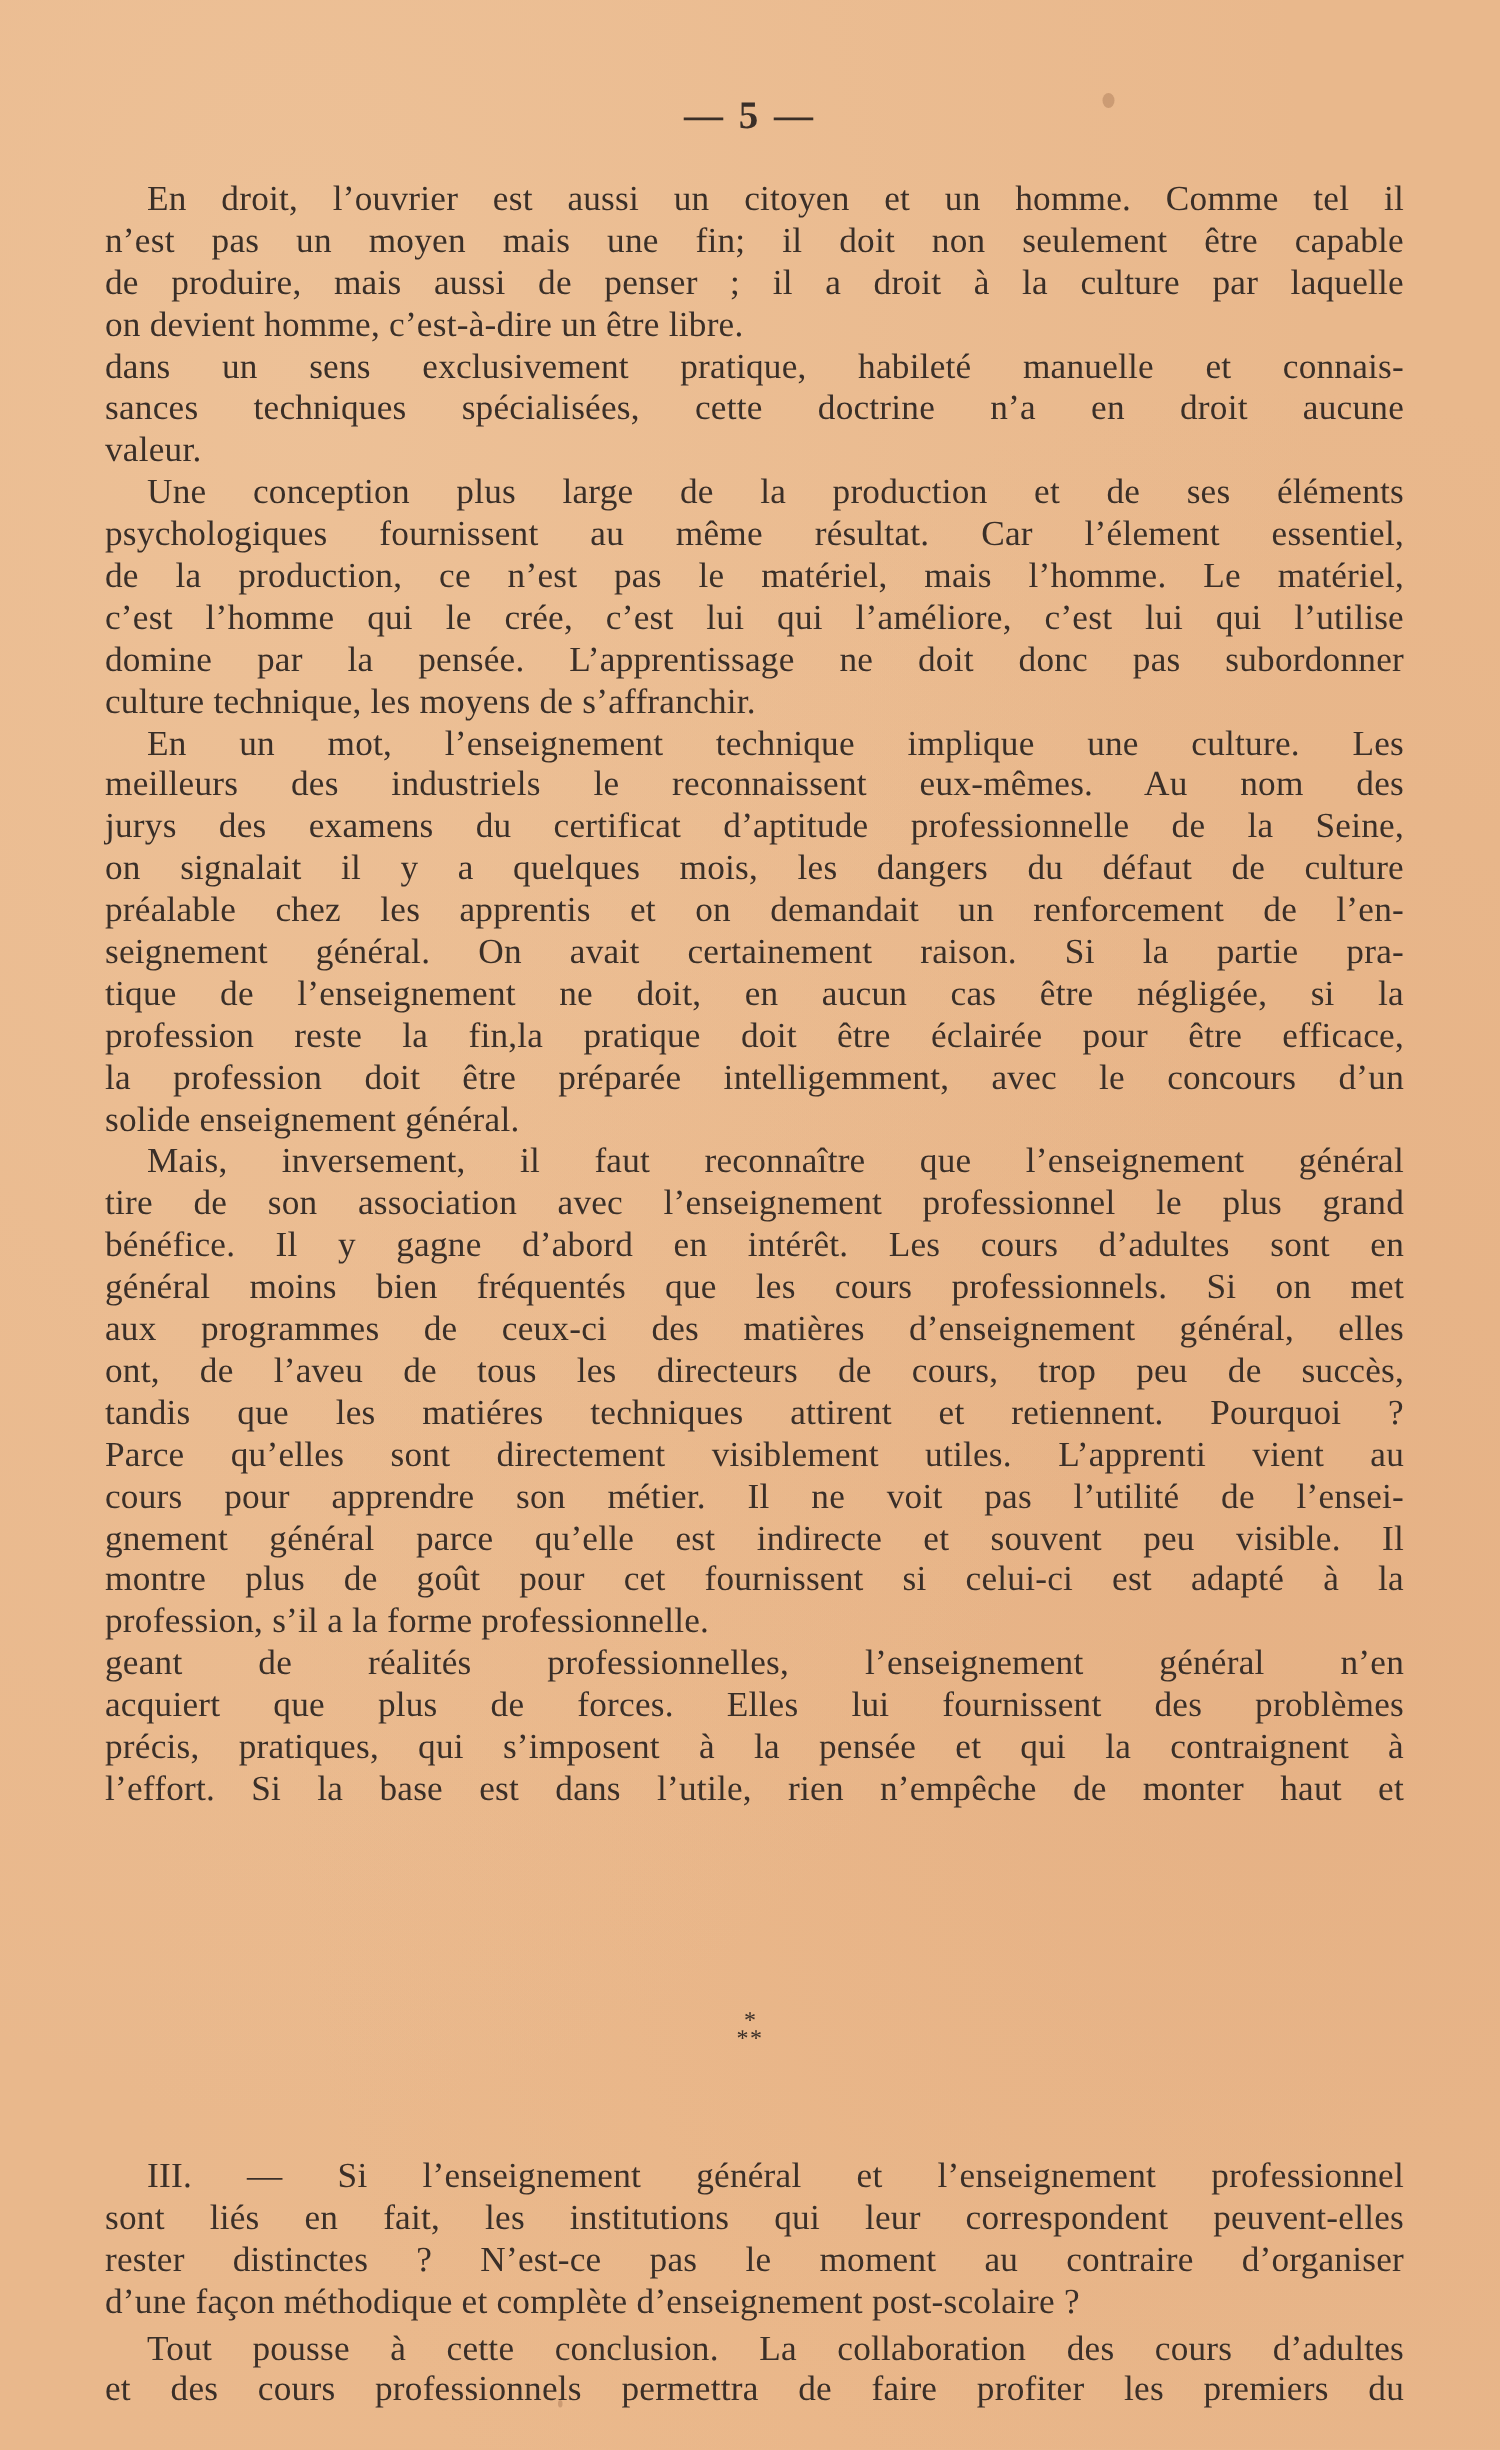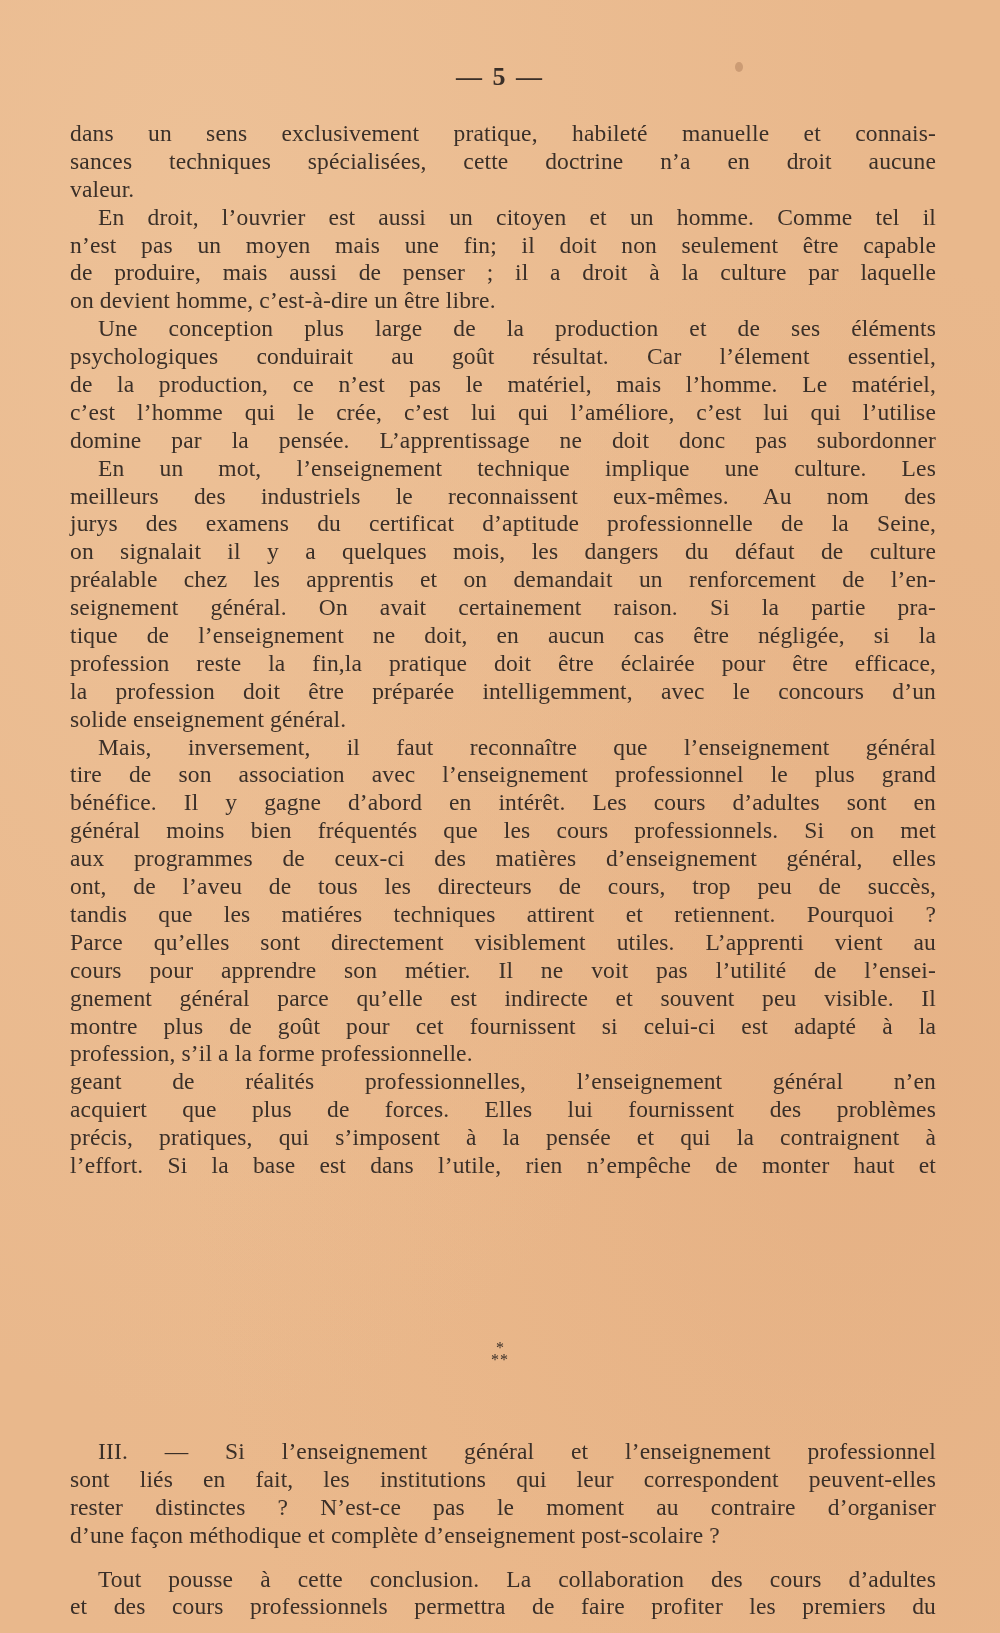--- a/index.html
+++ b/index.html
@@ -86,38 +86,39 @@
 </head>
 <body>
 
 <div class="page">
 
   <div class="page-number">— 5 —</div>
 
   <div class="body-text">
 
     <div class="paragraph">
-      <span class="line">dans un sens exclusivement pratique, habileté manuelle et connais-</span>
-      <span class="line">sances techniques spécialisées, cette doctrine n’a en droit aucune</span>
-      <span class="line last">valeur.</span>
-    </div>
-
-    <div class="paragraph">
       <span class="line indent">En droit, l’ouvrier est aussi un citoyen et un homme. Comme tel il</span>
       <span class="line">n’est pas un moyen mais une fin; il doit non seulement être capable</span>
       <span class="line">de produire, mais aussi de penser ; il a droit à la culture par laquelle</span>
       <span class="line last">on devient homme, c’est-à-dire un être libre.</span>
     </div>
 
     <div class="paragraph">
+      <span class="line">dans un sens exclusivement pratique, habileté manuelle et connais-</span>
+      <span class="line">sances techniques spécialisées, cette doctrine n’a en droit aucune</span>
+      <span class="line last">valeur.</span>
+    </div>
+
+    <div class="paragraph">
       <span class="line indent">Une conception plus large de la production et de ses éléments</span>
-      <span class="line">psychologiques conduirait au goût résultat. Car l’élement essentiel,</span>
+      <span class="line">psychologiques fournissent au même résultat. Car l’élement essentiel,</span>
       <span class="line">de la production, ce n’est pas le matériel, mais l’homme. Le matériel,</span>
       <span class="line">c’est l’homme qui le crée, c’est lui qui l’améliore, c’est lui qui l’utilise</span>
       <span class="line">domine par la pensée. L’apprentissage ne doit donc pas subordonner</span>
+      <span class="line last">culture technique, les moyens de s’affranchir.</span>
     </div>
 
     <div class="paragraph">
       <span class="line indent">En un mot, l’enseignement technique implique une culture. Les</span>
       <span class="line">meilleurs des industriels le reconnaissent eux-mêmes. Au nom des</span>
       <span class="line">jurys des examens du certificat d’aptitude professionnelle de la Seine,</span>
       <span class="line">on signalait il y a quelques mois, les dangers du défaut de culture</span>
       <span class="line">préalable chez les apprentis et on demandait un renforcement de l’en-</span>
       <span class="line">seignement général. On avait certainement raison. Si la partie pra-</span>
       <span class="line">tique de l’enseignement ne doit, en aucun cas être négligée, si la</span>
@@ -154,21 +155,21 @@
     <span class="bottom">**</span>
   </div>
 
   <div class="section2">
     <div class="paragraph">
       <span class="line indent">III. — Si l’enseignement général et l’enseignement professionnel</span>
       <span class="line">sont liés en fait, les institutions qui leur correspondent peuvent-elles</span>
       <span class="line">rester distinctes ? N’est-ce pas le moment au contraire d’organiser</span>
       <span class="line last">d’une façon méthodique et complète d’enseignement post-scolaire ?</span>
     </div>
-    <div class="paragraph" style="margin-top:16px">
+    <div class="paragraph" style="margin-top:3px">
       <span class="line indent">Tout pousse à cette conclusion. La collaboration des cours d’adultes</span>
       <span class="line">et des cours professionnels permettra de faire profiter les premiers du</span>
     </div>
   </div>
 
   <div class="speck" style="left:735px;top:62px;width:8px;height:10px;"></div>
   <div class="speck" style="left:372px;top:1600px;width:3px;height:5px;"></div>
 </div>
 
 </body></html>

